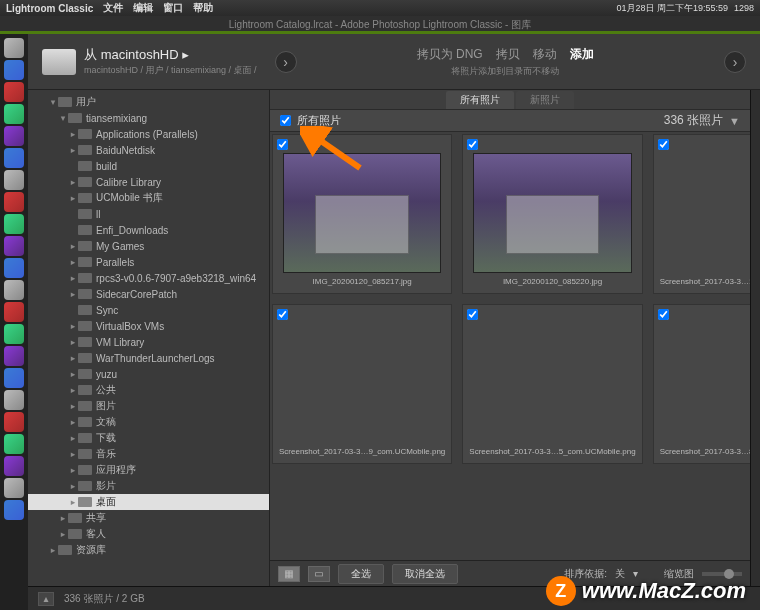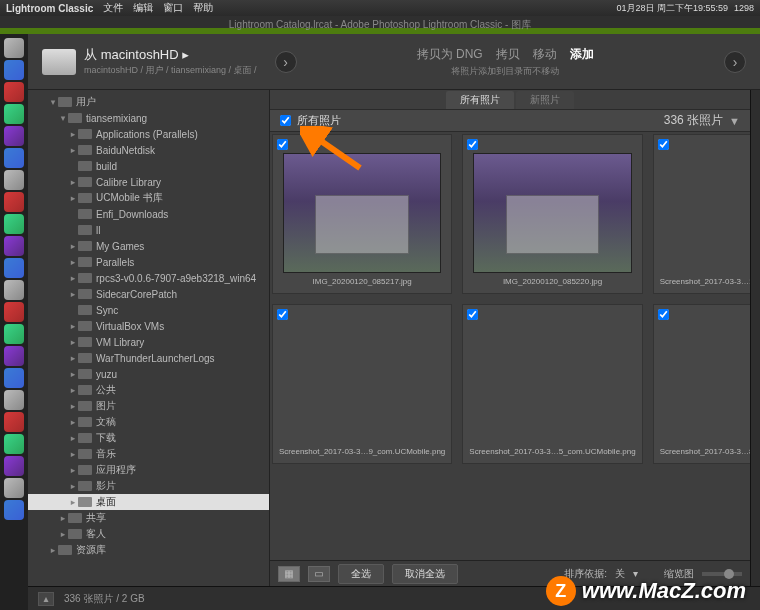--- a/index.html
+++ b/index.html
@@ -1,26 +1,26 @@
 <!DOCTYPE html>
 <html><head>
 <meta charset="utf-8">
 <style>
   * { box-sizing: border-box; margin: 0; padding: 0; font-family: "Helvetica Neue", Arial, sans-serif; }
   body { width: 760px; height: 610px; background: #1a1a1a; overflow: hidden; position: relative; color: #bbb; font-size: 11px; }
   
   
   .mac-menubar { height: 16px; background: linear-gradient(#3a3a3a,#2a2a2a); display: flex; align-items: center; padding: 0 6px; color: #ddd; font-size: 10px; }
   .mac-menubar .app-name { font-weight: bold; margin-right: 10px; }
-  .mac-menubar .menu-item { margin-right: 10px; }
+  .mac-menubar .menu-item { margin-right: 10px; font-weight: bold; }
   .mac-menubar .spacer { flex: 1; }
   .mac-menubar .status-item { margin-left: 6px; font-size: 9px; }
   
   
-  .window-titlebar { height: 18px; background: #2f2f2f; text-align: center; font-size: 10px; color: #888; line-height: 18px; border-bottom: 6px solid #4d7c0f; }
+  .window-titlebar { height: 18px; background: #2f2f2f; text-align: center; font-size: 10px; color: #888; line-height: 18px; border-bottom: 3px solid #4d7c0f; }
   
   
   .dock { position: absolute; left: 0; top: 34px; bottom: 0; width: 28px; background: rgba(40,40,40,.5); display: flex; flex-direction: column; align-items: center; padding-top: 4px; gap: 2px; }
   .dock .dock-icon { width: 20px; height: 20px; border-radius: 4px; background: linear-gradient(135deg,#555,#333); }
   .dock .dock-icon.c1{background:linear-gradient(135deg,#3a7bd5,#3a60d5);}
   .dock .dock-icon.c2{background:linear-gradient(135deg,#d53a3a,#a52a2a);}
   .dock .dock-icon.c3{background:linear-gradient(135deg,#3ad589,#2aa55a);}
   .dock .dock-icon.c4{background:linear-gradient(135deg,#bbb,#888);}
   .dock .dock-icon.c5{background:linear-gradient(135deg,#8a3ad5,#5a2a85);}
   
@@ -209,27 +209,27 @@
         <div class="tree-row">
           <span class="indent" style="width:40px"></span>
           <span class="tw">▸</span>
           <span class="folder-icon"></span>
           <span>UCMobile 书库</span>
         </div>
         <div class="tree-row">
           <span class="indent" style="width:40px"></span>
           <span class="tw"></span>
           <span class="folder-icon"></span>
+          <span>ll</span>
+        </div>
+        <div class="tree-row">
+          <span class="indent" style="width:40px"></span>
+          <span class="tw"></span>
+          <span class="folder-icon"></span>
           <span>Enfi_Downloads</span>
-        </div>
-        <div class="tree-row">
-          <span class="indent" style="width:40px"></span>
-          <span class="tw"></span>
-          <span class="folder-icon"></span>
-          <span>ll</span>
         </div>
         <div class="tree-row">
           <span class="indent" style="width:40px"></span>
           <span class="tw">▸</span>
           <span class="folder-icon"></span>
           <span>My Games</span>
         </div>
         <div class="tree-row">
           <span class="indent" style="width:40px"></span>
           <span class="tw">▸</span>

